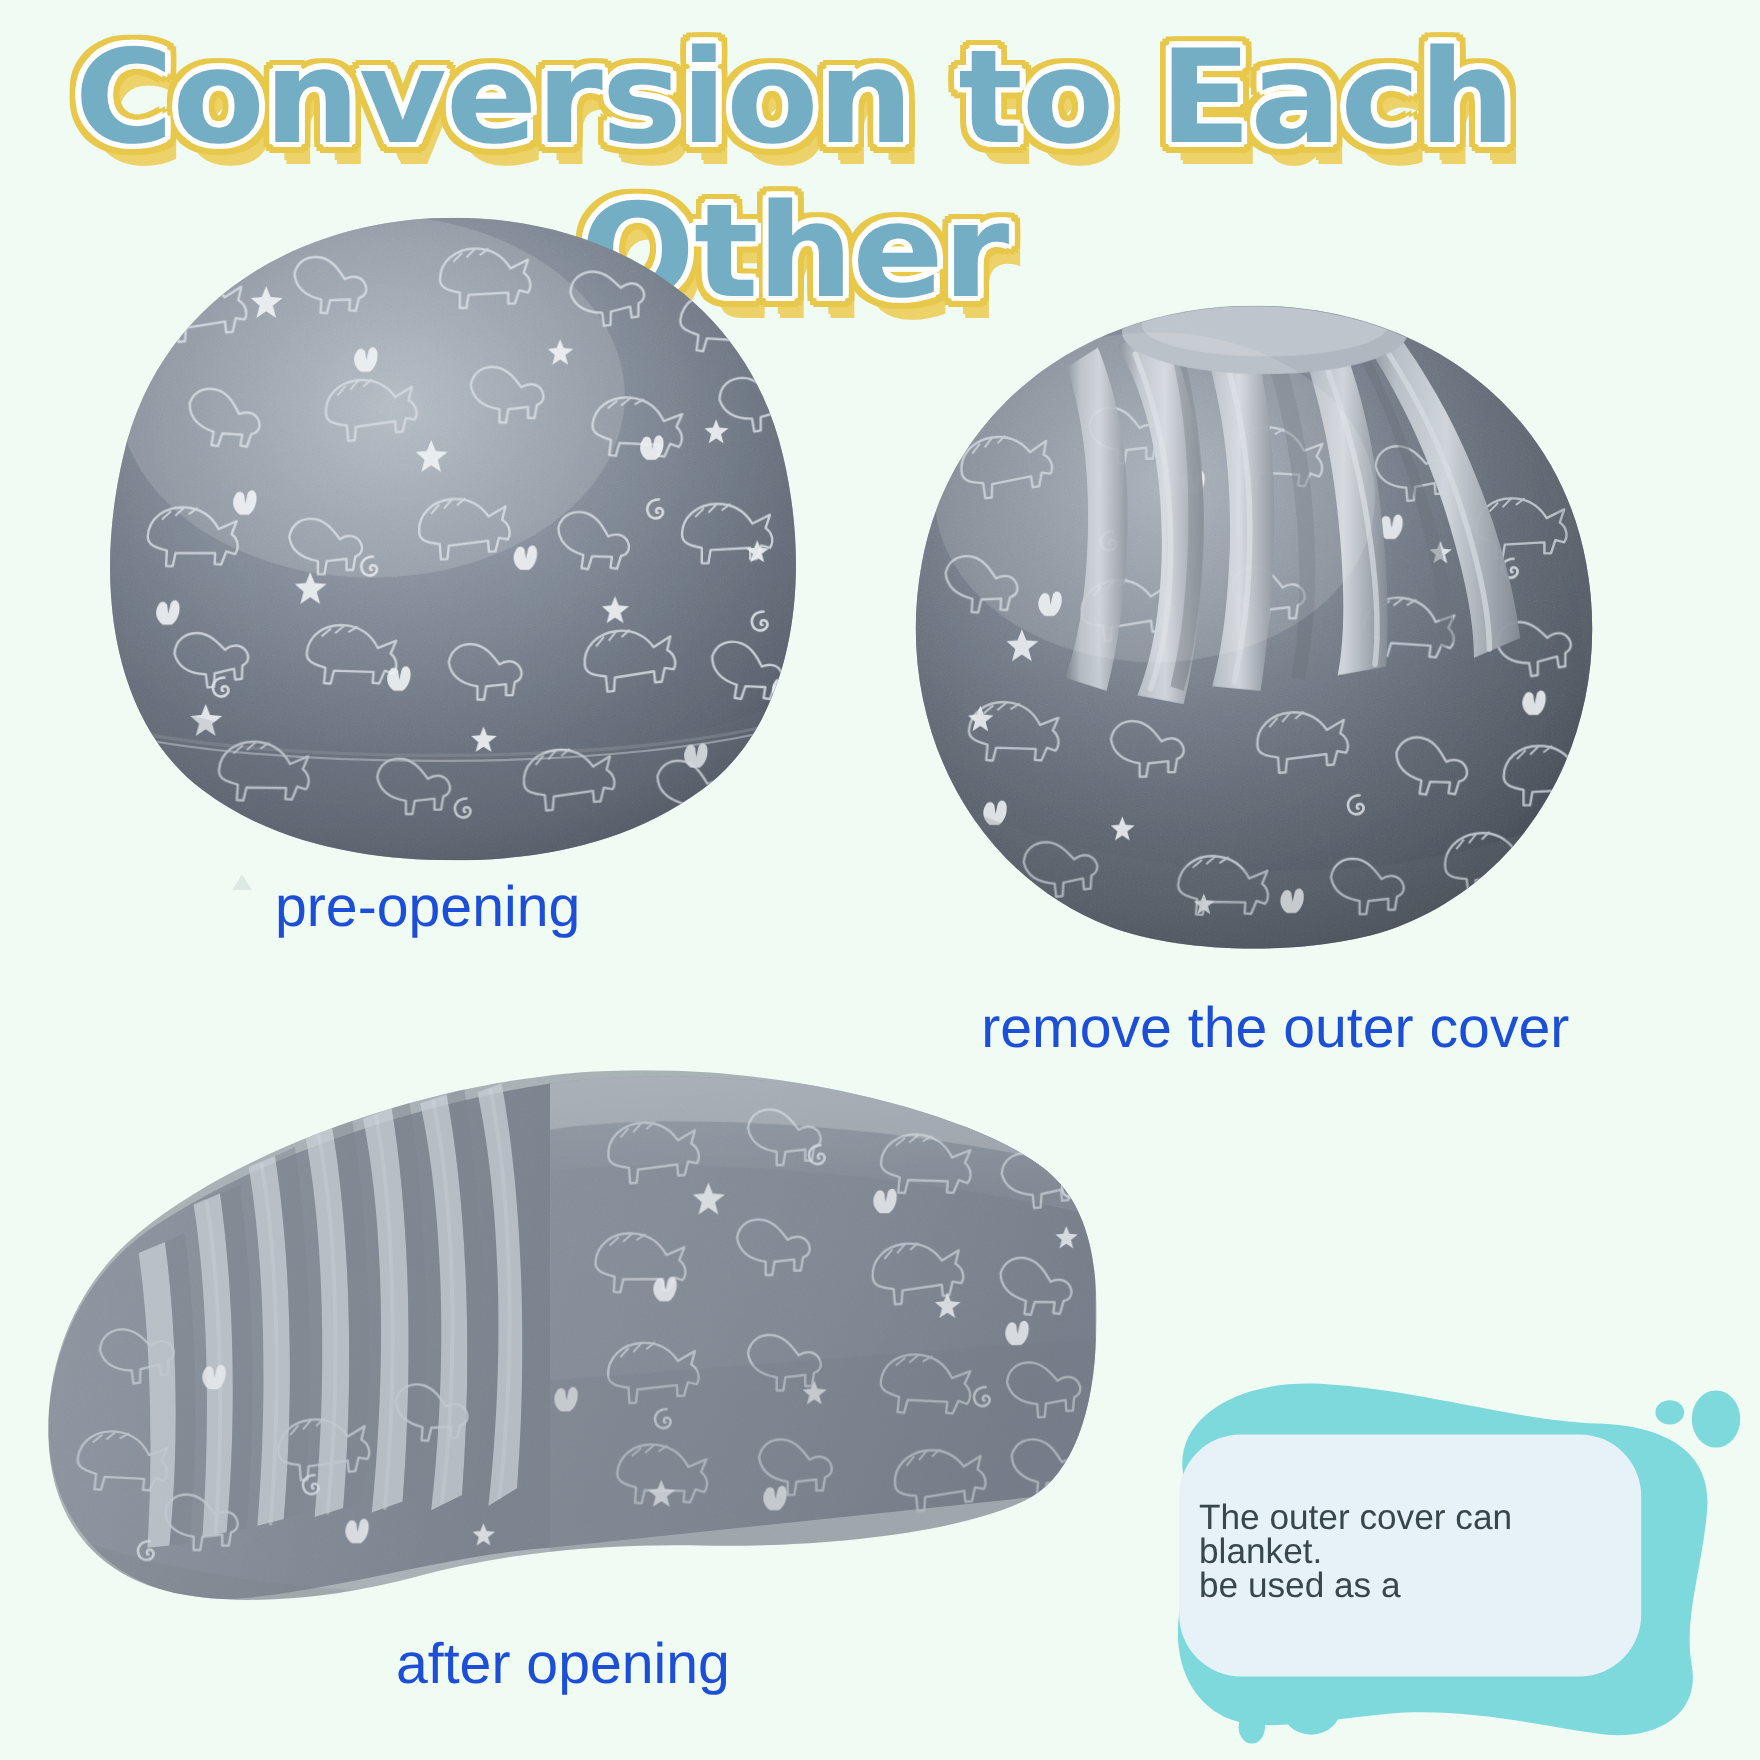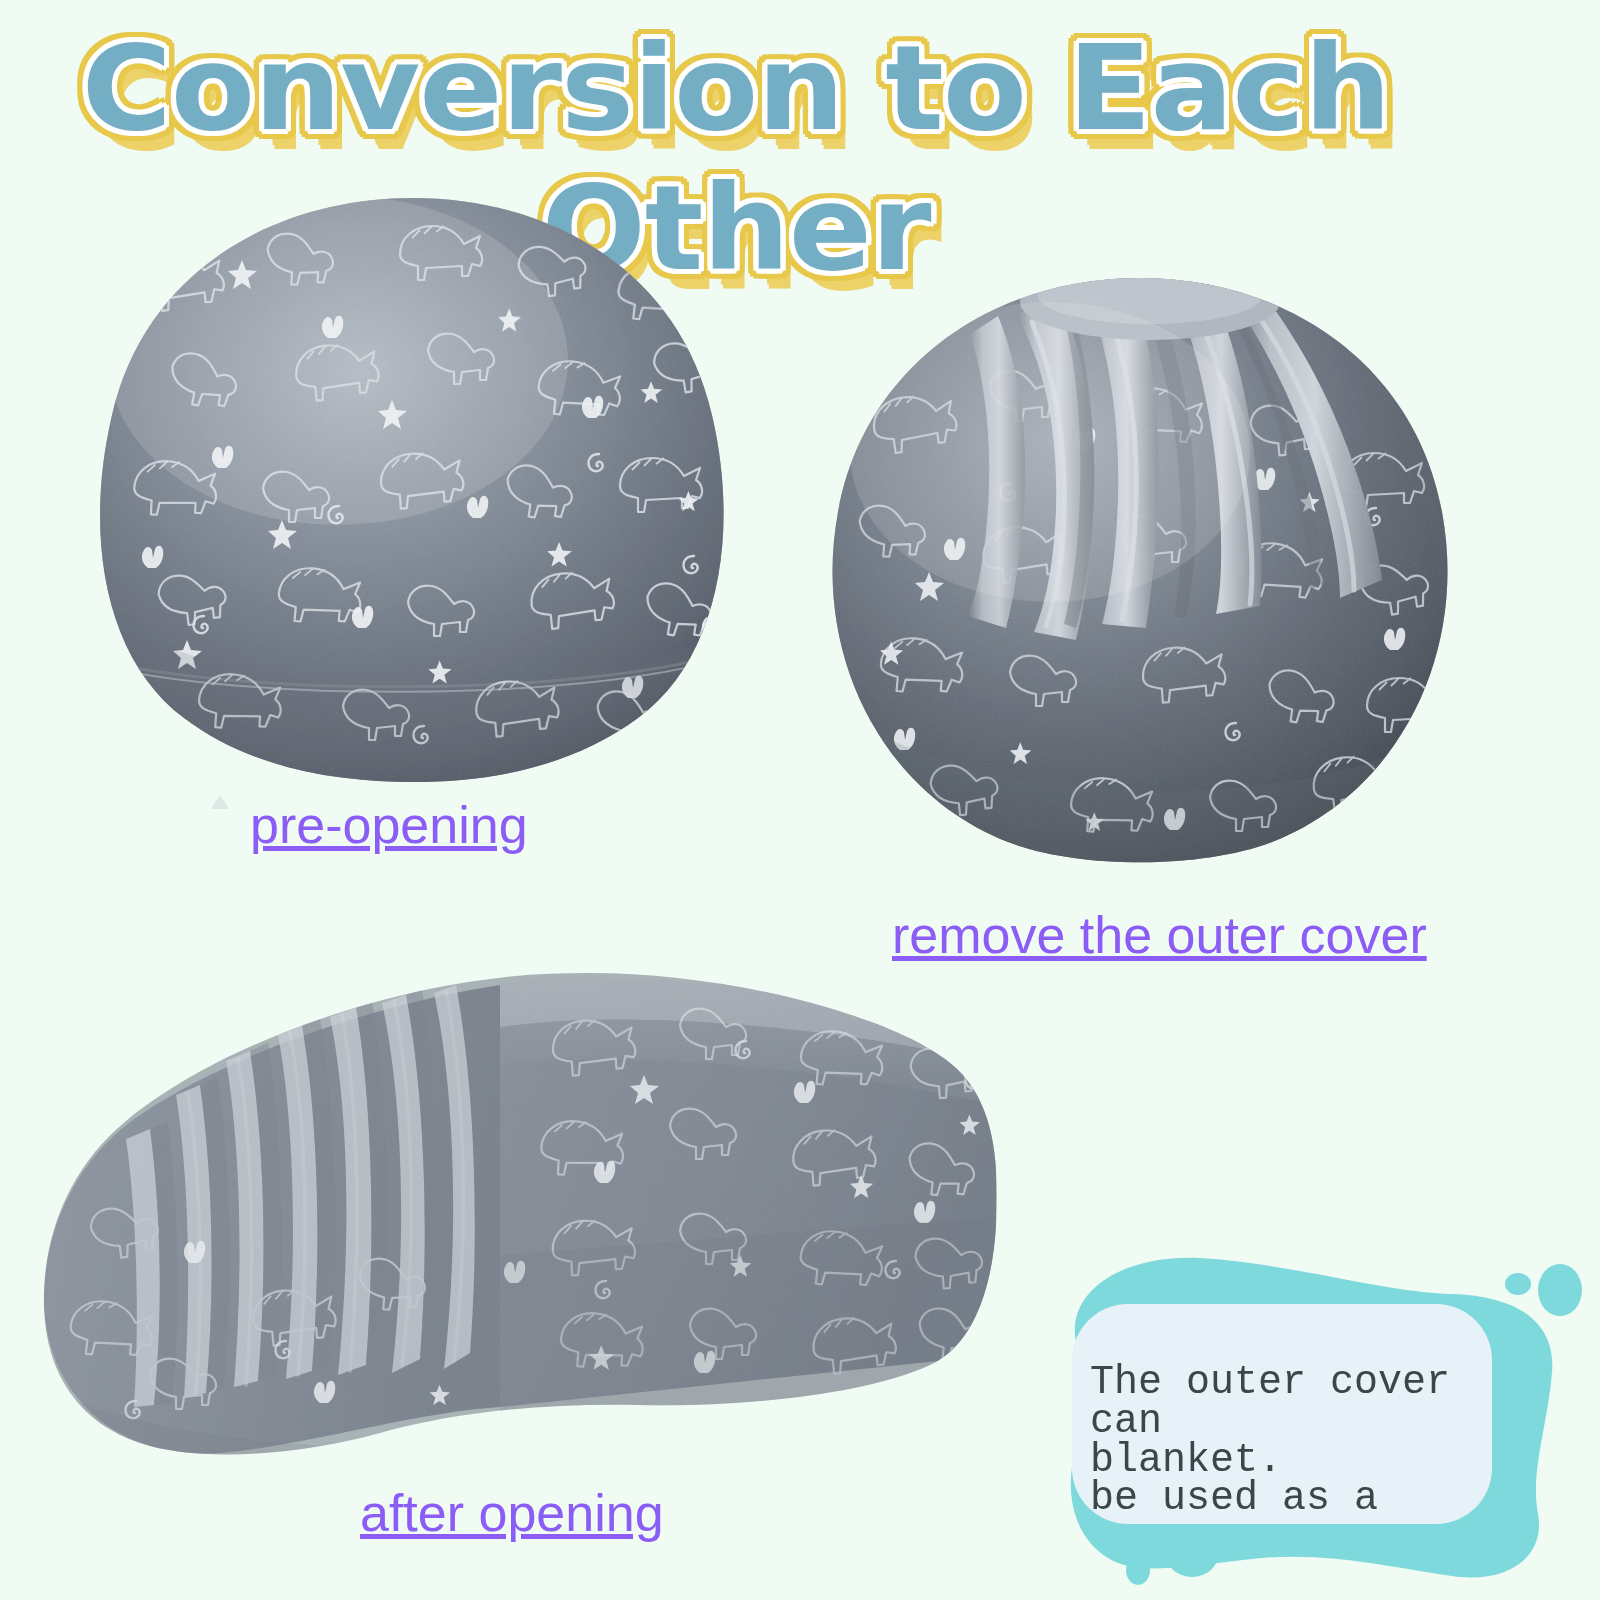--- a/index.html
+++ b/index.html
@@ -16,21 +16,20 @@
   }
 
   
   #title-wrap {
     position: absolute;
     left: 0;
     top: 18px;
     width: 1444px;
     height: 160px;
     text-align: center;
-    padding-left: 14px;
   }
   #title-text {
     font-family: "DejaVu Sans", sans-serif;
     font-weight: bold;
     font-size: 118px;
     line-height: 140px;
     letter-spacing: -1px;
     color: #74AEC4;
     display: inline-block;
     transform: scaleX(1.04);
@@ -64,25 +63,24 @@
   }
   .photo svg { display: block; }
 
   #photo-preopening { left: 78px;  top: 190px;  width: 670px; height: 600px; }
   #photo-cover      { left: 820px; top: 272px;  width: 640px; height: 600px; }
   #photo-blanket    { left: 30px;  top: 955px;  width: 990px; height: 520px; }
 
   
   .caption {
     position: absolute;
-    color: #8b5cf6;
+    color: #1d4ed8;
     font-size: 52px;
     font-family: "Liberation Sans", sans-serif;
     white-space: nowrap;
-    text-decoration: underline;
   }
   #caption-preopening { left: 250px; top: 795px; }
   #caption-cover      { left: 892px; top: 905px; }
   #caption-blanket    { left: 315px; top: 1483px; margin-left: 45px; }
 
   #tri-marker {
     position: absolute;
     left: 211px;
     top: 795px;
     width: 0; height: 0;
@@ -99,23 +97,23 @@
     width: 600px;
     height: 372px;
   }
   #callout svg { position: absolute; left: 0; top: 0; }
   #callout-text {
     position: absolute;
     left: 90px;
     top: 132px;
     width: 420px;
     color: #38474A;
-    font-size: 40px;
+    font-size: 32px;
     line-height: 0.97;
-    font-family: Liberation Mono, monospace;
+    font-family: Liberation Sans, sans-serif;
   }
   #callout-text span { display: block; }
 </style>
 </head>
 <body>
 
 <div id="title-wrap">
   <span id="title-text">Conversion to Each Other</span>
 </div>
 

